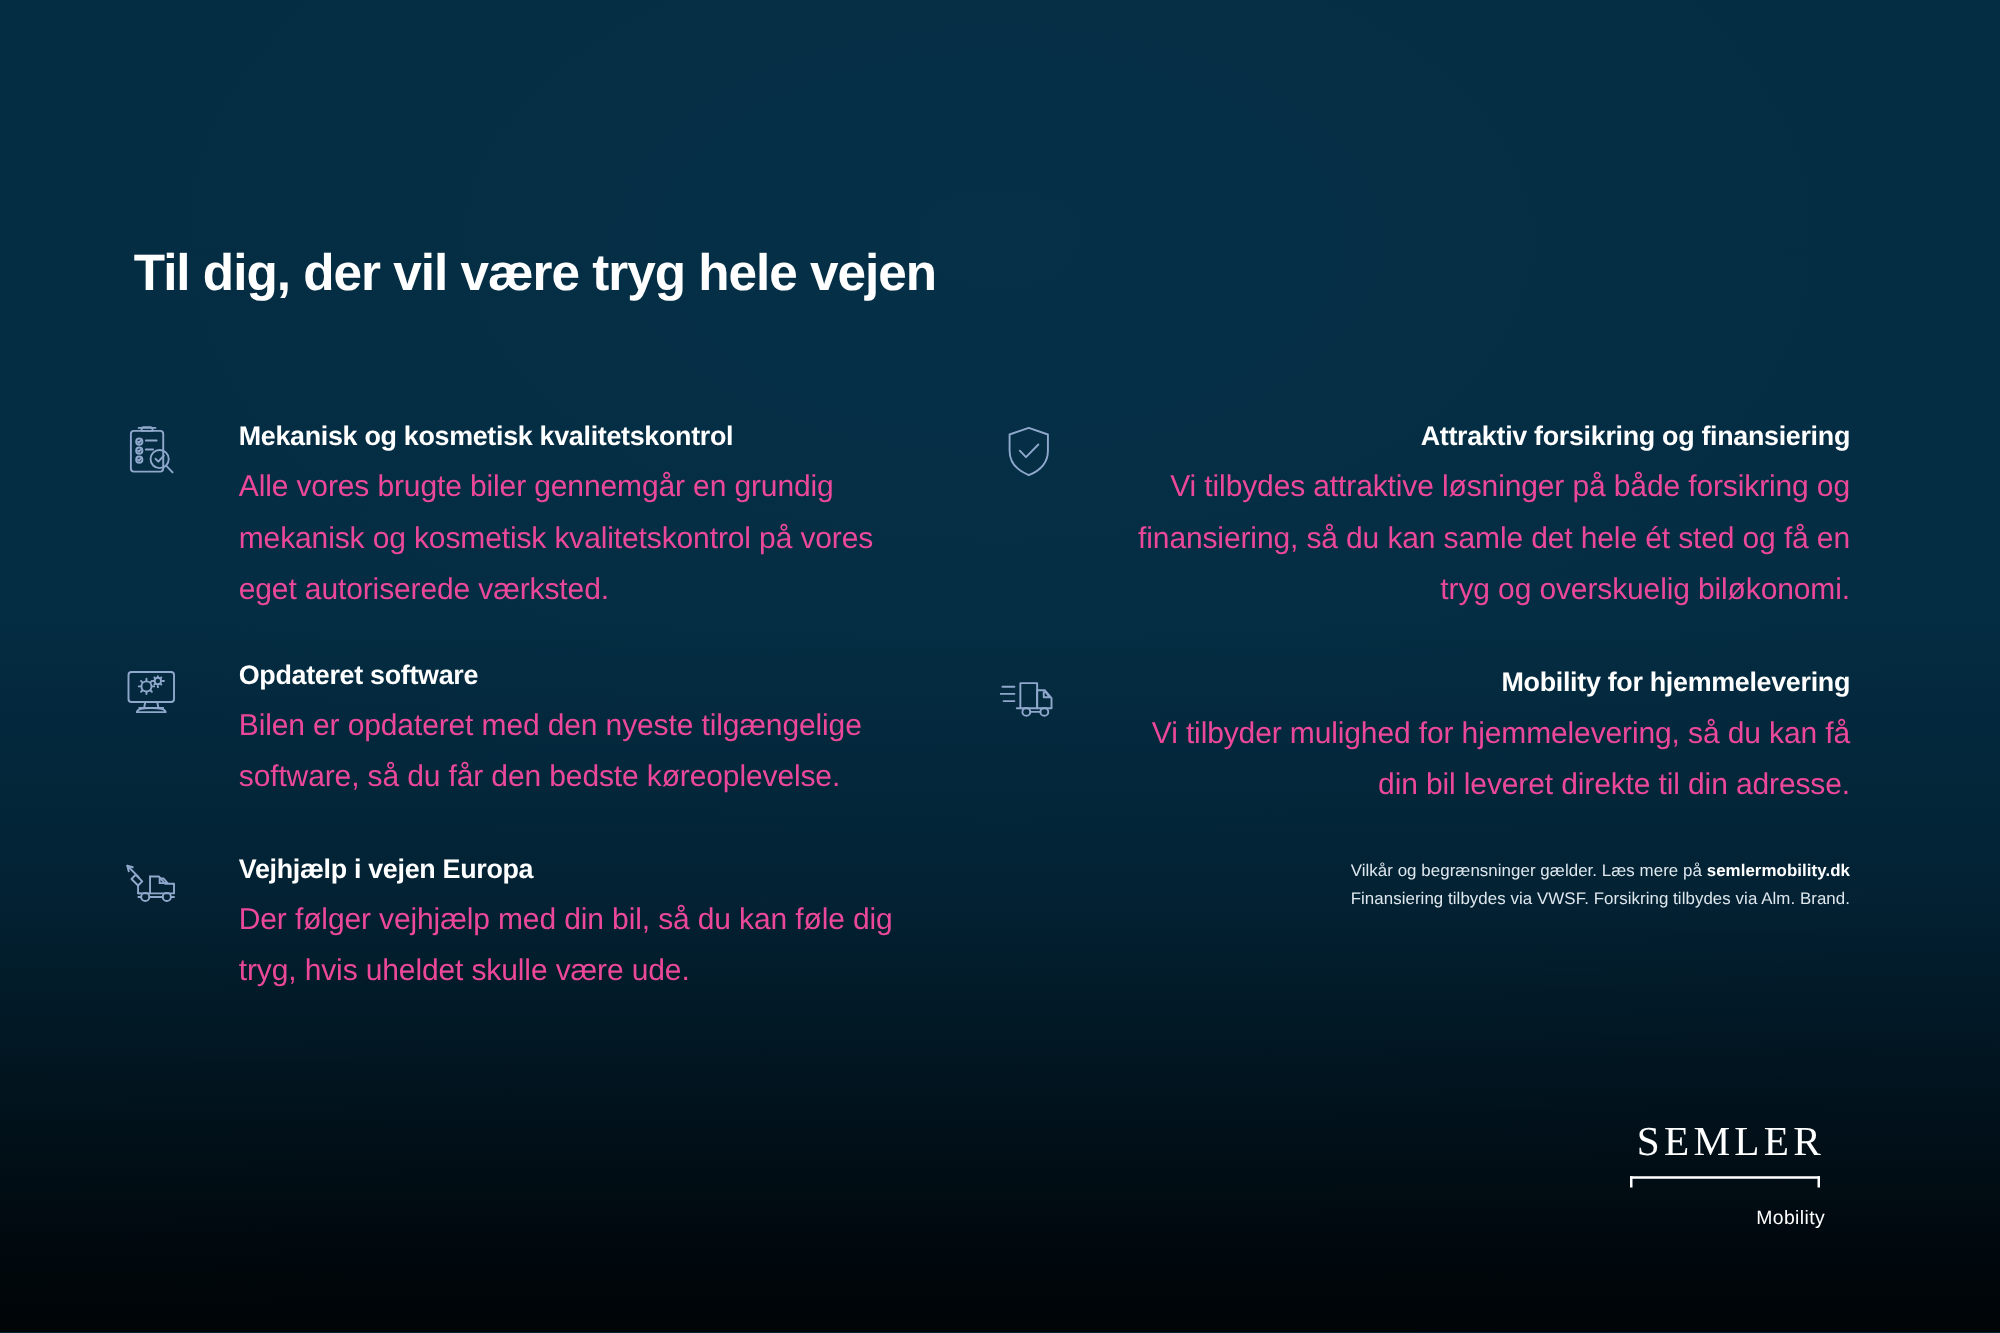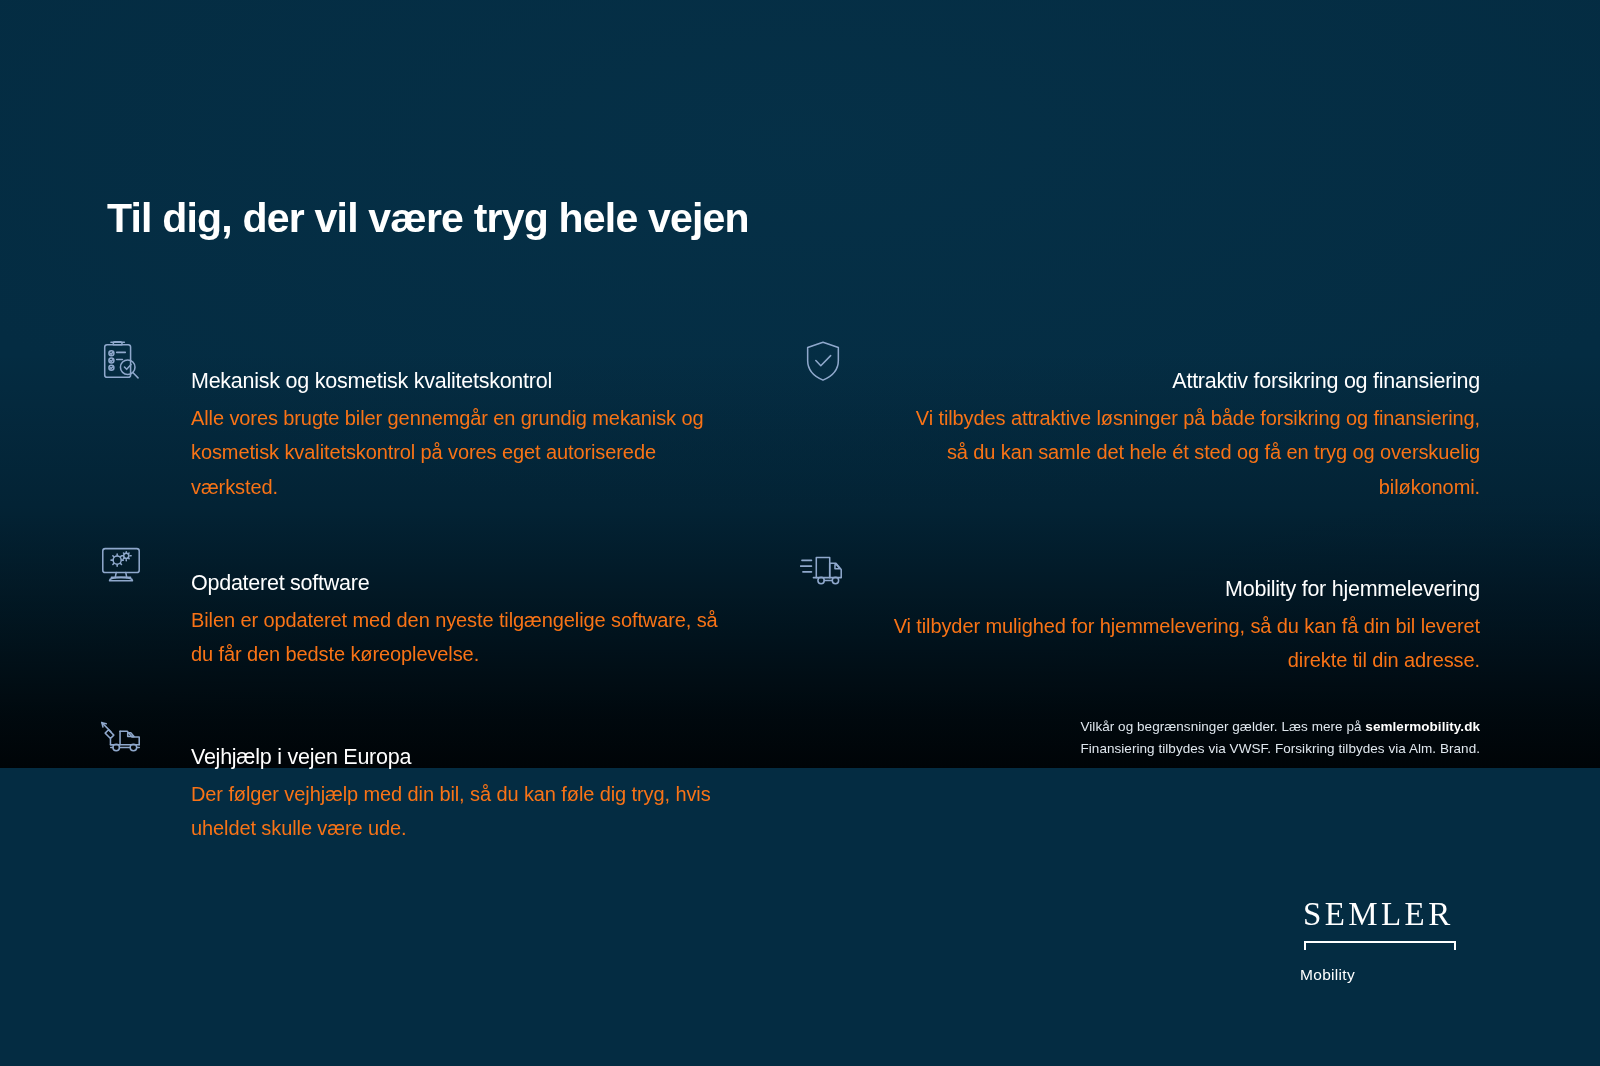--- a/index.html
+++ b/index.html
@@ -50,21 +50,21 @@
   .bg-vignette {
     position:absolute; inset:0;
     background:radial-gradient(ellipse 95% 80% at 50% 18%,
       rgba(10,62,88,0.22) 0%,
       rgba(0,0,0,0) 62%);
   }
 
   
   .page {
     position:relative;
-    width:1600px; height:768px;
+    width:1600px; height:1066px;
   }
 
   .headline {
     position:absolute;
     left:107px; top:195px;
     font-size:41px;
     font-weight:700;
     letter-spacing:-0.8px;
     color:#ffffff;
     white-space:nowrap;
@@ -102,32 +102,31 @@
     width:46px; height:46px;
   }
 
   .feature-body {
     flex:1 1 auto;
     padding-left:35px;
   }
 
   .feature-title {
     font-size:21.5px;
-    font-weight:400;
+    font-weight:700;
     color:#ffffff;
     letter-spacing:-0.25px;
     line-height:1.25;
     margin-bottom:6px;
-    margin-top:32px;
   }
 
   .feature-text {
-    font-size:20px;
+    font-size:24px;
     font-weight:400;
-    color:#f97316;
+    color:#ec4899;
     line-height:1.72;
     letter-spacing:-0.1px;
   }
 
   
   .feature.gap-lg { margin-bottom:40px; }
 
   .disclaimer {
     margin-top:38px;
     padding-left:93px;
@@ -136,21 +135,21 @@
     color:#dfe7ee;
     letter-spacing:0.05px;
   }
   .disclaimer b { font-weight:700; color:#ffffff; }
 
   
   .logo {
     position:absolute;
     left:1300px; top:898px;
     width:160px;
-    text-align:left;
+    text-align:right;
   }
   .logo-word {
     font-family:"Liberation Serif", serif;
     font-size:33px;
     letter-spacing:3.4px;
     color:#ffffff;
     line-height:1;
     padding-left:3px;
   }
   .logo-rule {

